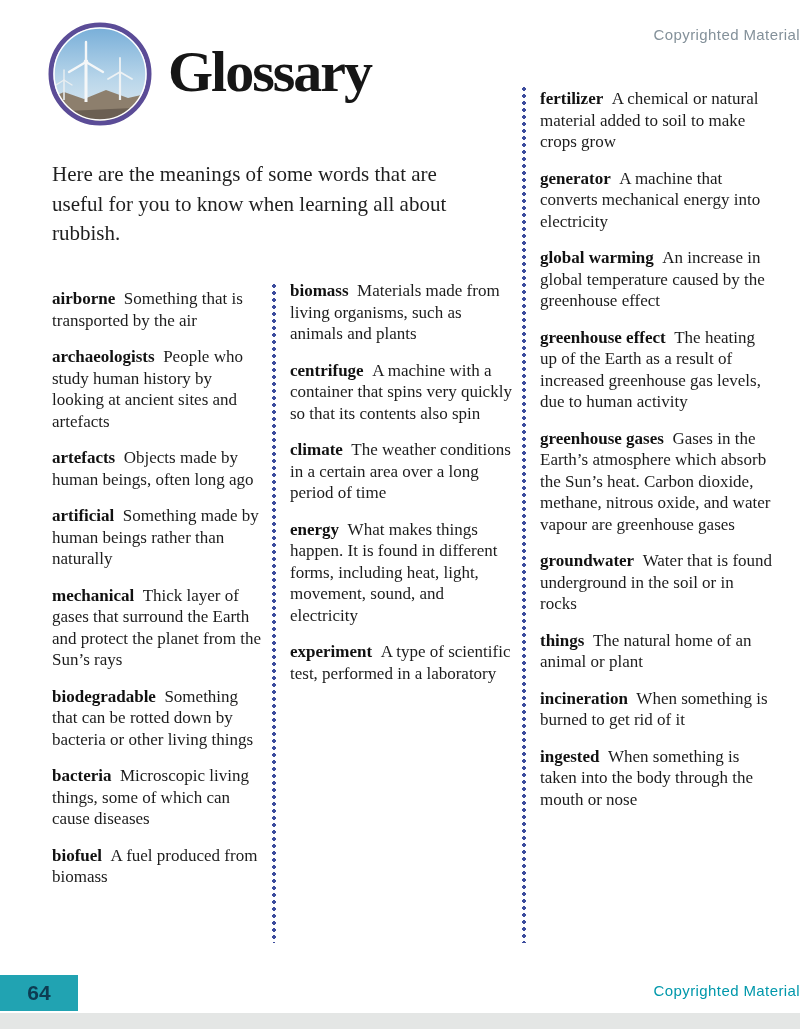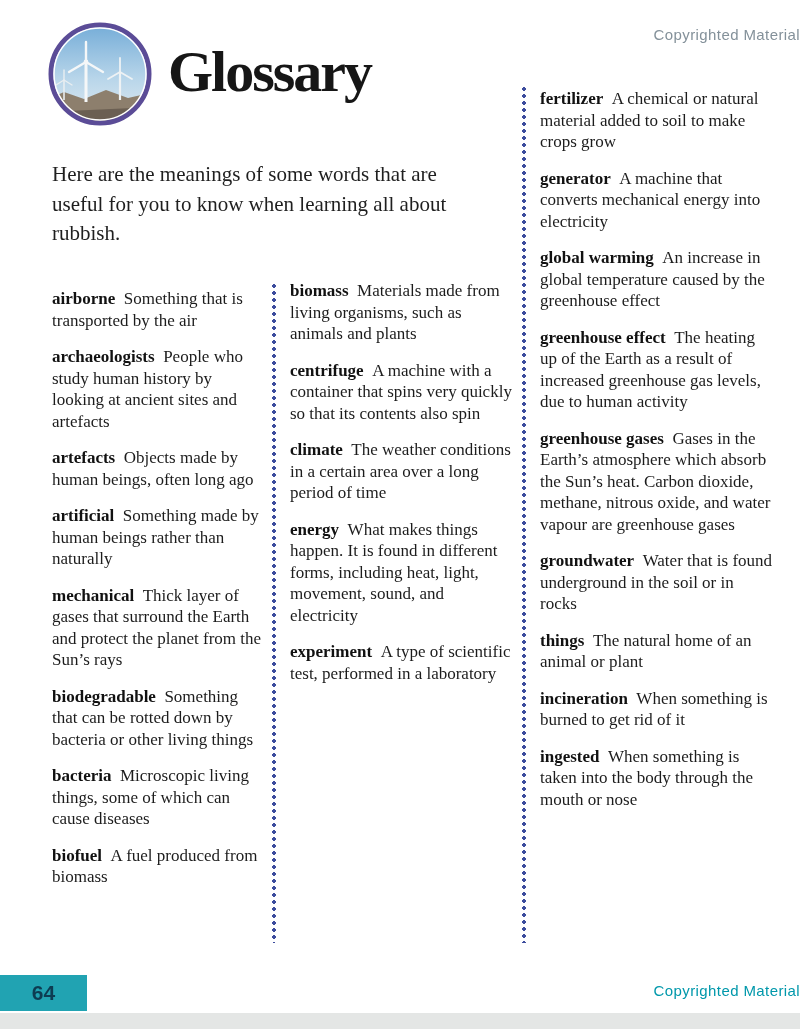--- a/index.html
+++ b/index.html
@@ -50,21 +50,21 @@
   .divider{
     position:absolute;width:4px;
     background-image:radial-gradient(circle at 2px 3px,#3c4c9d 1.6px,transparent 1.9px);
     background-size:4px 7px;
     background-repeat:repeat-y;
   }
   .divider.d1{left:272px;top:283px;height:660px;}
   .divider.d2{left:522px;top:86px;height:857px;}
   .pagenum{
     position:absolute;left:0;top:975px;
-    width:87px;height:36px;
+    width:78px;height:36px;
     background:#21a3b2;
     color:#0d3c52;
     font-family:"Liberation Sans","DejaVu Sans",sans-serif;
     font-weight:bold;font-size:21px;
     display:flex;align-items:center;justify-content:center;
   }
   .page-edge{
     position:absolute;left:0;top:1013px;
     width:100%;height:16px;
     background:#e4e6e5;

